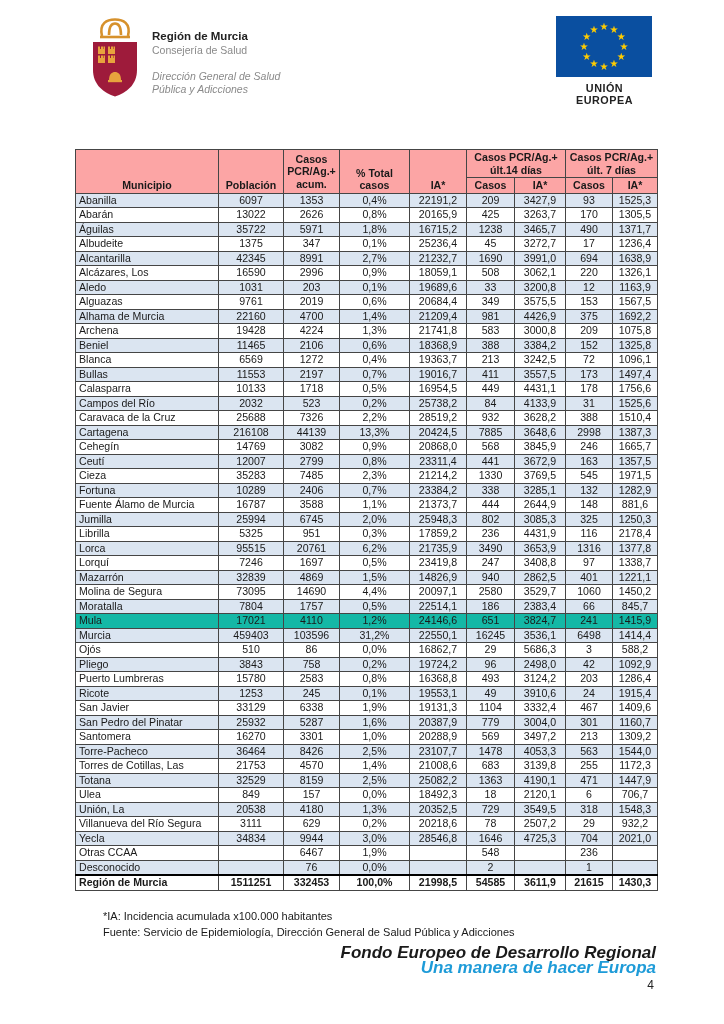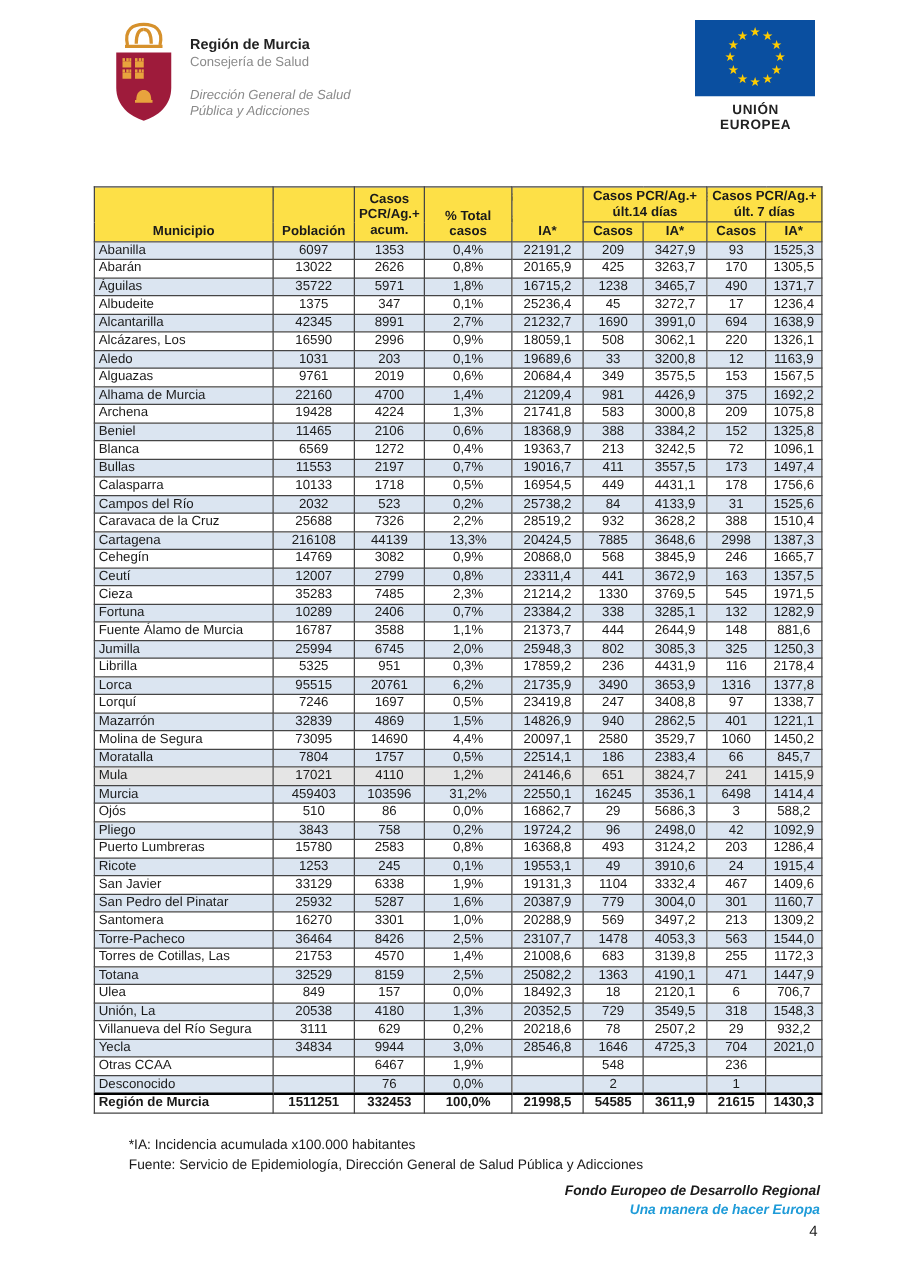--- a/index.html
+++ b/index.html
@@ -31,33 +31,33 @@
   
   .title { position:absolute; left:0; right:0; top:110px; text-align:center;
            font-size:13px; font-weight:bold; line-height:17px; color:#111;margin-top:38px; }
 
   
   table.tbl {
     position:absolute; left:75px; top:149px; width:582px;
     border-collapse:collapse; table-layout:fixed; font-size:10.6px;
   }
   .tbl th, .tbl td { border:1px solid #454545; }
-  .tbl thead th { font-weight:bold; padding:1px 2px; line-height:12.5px; background:#fde047; text-align:center; }
+  .tbl thead th { font-weight:bold; padding:1px 2px; line-height:12.5px; background:#fca5a5; text-align:center; }
   .tbl thead th.vb { vertical-align:bottom; }
   .tbl td { height:13.5px; padding:0 3px; line-height:13px; white-space:nowrap; overflow:hidden; }
   .tbl td.c-muni { text-align:left; }
   .tbl td.c-num  { text-align:center; }
   .tbl tbody tr:nth-child(odd) td { background:#dbe5f1; }
   .tbl tbody tr:nth-child(even) td { background:#ffffff; }
-  .tbl tbody tr.hl td { background:#e5e5e5; }
+  .tbl tbody tr.hl td { background:#14b8a6; }
   .tbl tbody tr.total td { background:#ffffff; font-weight:bold; border-top:2px solid #000; }
 
   
   .footnotes { position:absolute; left:103px; top:908px; font-size:11px; line-height:16px; color:#1a1a1a; }
-  .footer { position:absolute; right:68px; top:946px; text-align:right; font-size:11px; line-height:14.5px; }
+  .footer { position:absolute; right:68px; top:946px; text-align:right; font-size:17px; line-height:14.5px; }
   .footer .f1 { font-weight:bold; font-style:italic; color:#1a1a1a; }
   .footer .f2 { font-weight:bold; font-style:italic; color:#1e9bd8; }
   .page-num { position:absolute; right:70px; top:978px; font-size:12px; color:#222; }
 </style>
 </head>
 <body>
 
 <div class="page">
 
   <div class="logo-block">

